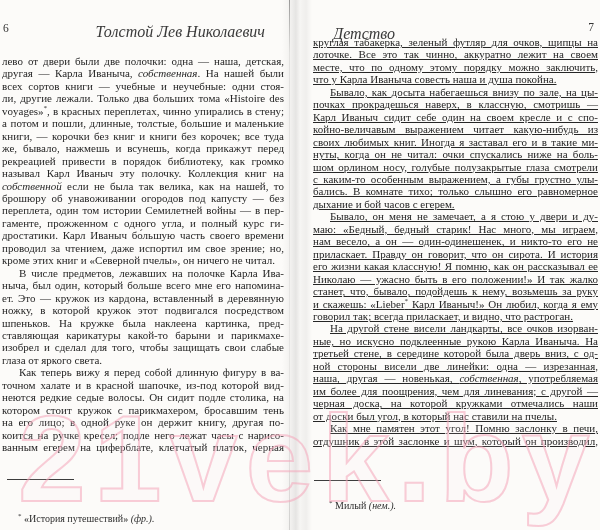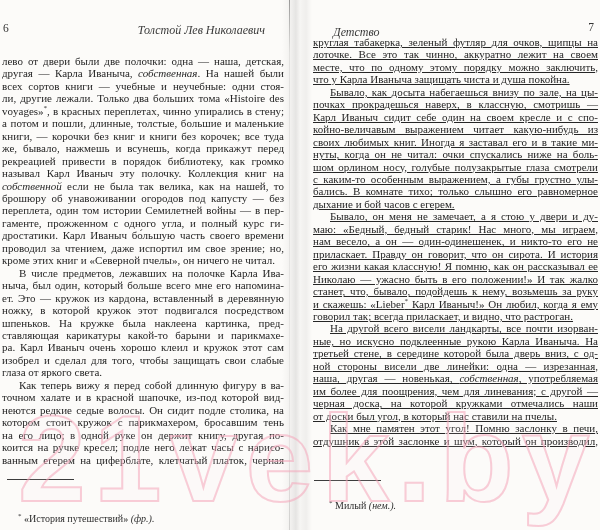--- a/index.html
+++ b/index.html
@@ -7,21 +7,21 @@
     position:relative;width:600px;height:530px;overflow:hidden;
     background:#fcfbf9;
     font-family:"Liberation Serif",serif;color:#262626;
   }
   .page{position:absolute;top:0;height:530px;}
   .page-left{left:0;width:290px;}
   .page-right{left:310px;width:290px;}
   .pagenum{position:absolute;font-size:11.5px;color:#333;}
   .pagenum-left{left:3px;top:22px;}
   .pagenum-right{right:6px;top:21px;}
-  .running{position:absolute;font-style:italic;font-size:12px;color:#3a3a3a;white-space:nowrap;}
+  .running{position:absolute;font-style:italic;font-size:16px;color:#3a3a3a;white-space:nowrap;}
   .running-left{right:25px;top:23px;}
   .running-right{left:23px;top:25px;}
   .body-text{position:absolute;font-size:11px;line-height:12.45px;}
   .body-left{left:2px;top:55px;width:282px;}
   .body-right{left:3px;top:36px;width:285px;text-decoration:underline;}
   .line{text-align:justify;text-align-last:justify;white-space:normal;}
   .line.pend{text-align-last:left;}
   .line.indent{text-indent:17px;}
   sup{font-size:7px;line-height:0;vertical-align:super;}
   .fn-rule{position:absolute;height:1px;background:#3c3c3c;width:67px;}
@@ -72,21 +72,20 @@
         <div class="line">гаменте, прожженном с одного угла, и полный курс ги-</div>
         <div class="line">дростатики. Карл Иваныч бо́льшую часть своего времени</div>
         <div class="line">проводил за чтением, даже испортил им свое зрение; но,</div>
         <div class="line pend">кроме этих книг и «Северной пчелы», он ничего не читал.</div>
         <div class="line indent">В числе предметов, лежавших на полочке Карла Ива-</div>
         <div class="line">ныча, был один, который больше всего мне его напомина-</div>
         <div class="line">ет. Это — кружок из кардона, вставленный в деревянную</div>
         <div class="line">ножку, в которой кружок этот подвигался посредством</div>
         <div class="line">шпеньков. На кружке была наклеена картинка, пред-</div>
         <div class="line">ставляющая карикатуры какой-то барыни и парикмахе-</div>
-        <div class="line">ра. Карл Иваныч очень хорошо клеил и кружок этот сам</div>
         <div class="line">изобрел и сделал для того, чтобы защищать свои слабые</div>
         <div class="line pend">глаза от яркого света.</div>
         <div class="line indent">Как теперь вижу я перед собой длинную фигуру в ва-</div>
         <div class="line">точном халате и в красной шапочке, из-под которой вид-</div>
         <div class="line">неются редкие седые волосы. Он сидит подле столика, на</div>
         <div class="line">котором стоит кружок с парикмахером, бросавшим тень</div>
         <div class="line">на его лицо; в одной руке он держит книгу, другая по-</div>
         <div class="line">коится на ручке кресел; подле него лежат часы с нарисо-</div>
         <div class="line">ванным егерем на циферблате, клетчатый платок, черная</div>
       </div>
@@ -97,41 +96,41 @@
   <div class="gutter"></div>
   <div class="gutter-line"></div>
 
   <div class="page page-right">
     <span class="running running-right">Детство</span>
     <span class="pagenum pagenum-right">7</span>
     <div class="body-text body-right">
         <div class="line">круглая табакерка, зеленый футляр для очков, щипцы на</div>
         <div class="line">лоточке. Все это так чинно, аккуратно лежит на своем</div>
         <div class="line">месте, что по одному этому порядку можно заключить,</div>
-        <div class="line pend">что у Карла Иваныча защищать чиста и душа покойна.</div>
+        <div class="line pend">что у Карла Иваныча совесть наша и душа покойна.</div>
         <div class="line indent">Бывало, как досыта набегаешься внизу по зале, на цы-</div>
         <div class="line">почках прокрадешься наверх, в классную, смотришь —</div>
         <div class="line">Карл Иваныч сидит себе один на своем кресле и с спо-</div>
         <div class="line">койно-величавым выражением читает какую-нибудь из</div>
         <div class="line">своих любимых книг. Иногда я заставал его и в такие ми-</div>
         <div class="line">нуты, когда он не читал: очки спускались ниже на боль-</div>
         <div class="line">шом орлином носу, голубые полузакрытые глаза смотрели</div>
         <div class="line">с каким-то особенным выражением, а губы грустно улы-</div>
         <div class="line">бались. В комнате тихо; только слышно его равномерное</div>
         <div class="line pend">дыхание и бой часов с егерем.</div>
         <div class="line indent">Бывало, он меня не замечает, а я стою у двери и ду-</div>
         <div class="line">маю: «Бедный, бедный старик! Нас много, мы играем,</div>
         <div class="line">нам весело, а он — один-одинешенек, и никто-то его не</div>
         <div class="line">приласкает. Правду он говорит, что он сирота. И история</div>
         <div class="line">его жизни какая классную! Я помню, как он рассказывал ее</div>
         <div class="line">Николаю — ужасно быть в его положении!» И так жалко</div>
         <div class="line">станет, что, бывало, подойдешь к нему, возьмешь за руку</div>
         <div class="line">и скажешь: «Lieber<sup>*</sup> Карл Иваныч!» Он любил, когда я ему</div>
         <div class="line pend">говорил так; всегда приласкает, и видно, что растроган.</div>
-        <div class="line indent">На другой всего висели ландкарты, все почти изорван-</div>
+        <div class="line indent">На другой стене висели ландкарты, все очков изорван-</div>
         <div class="line">ные, но искусно подклеенные рукою Карла Иваныча. На</div>
         <div class="line">третьей стене, в середине которой была дверь вниз, с од-</div>
         <div class="line">ной стороны висели две линейки: одна — изрезанная,</div>
         <div class="line">наша, другая — новенькая, <i>собственная</i>, употребляемая</div>
         <div class="line">им более для поощрения, чем для линевания; с другой —</div>
         <div class="line">черная доска, на которой кружками отмечались наши</div>
         <div class="line pend">от доски был угол, в который нас ставили на пчелы.</div>
         <div class="line indent">Как мне памятен этот угол! Помню заслонку в печи,</div>
         <div class="line">отдушник в этой заслонке и шум, который он производил,</div>
       </div>

